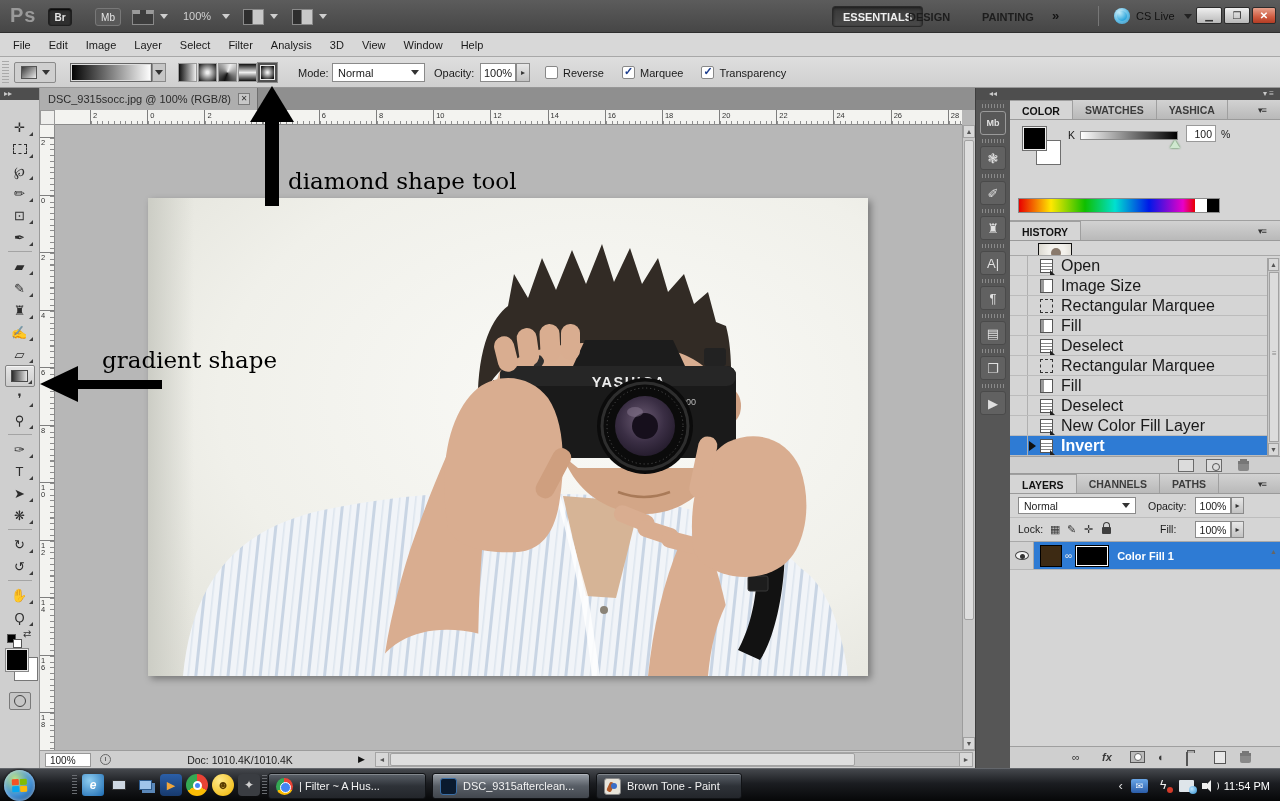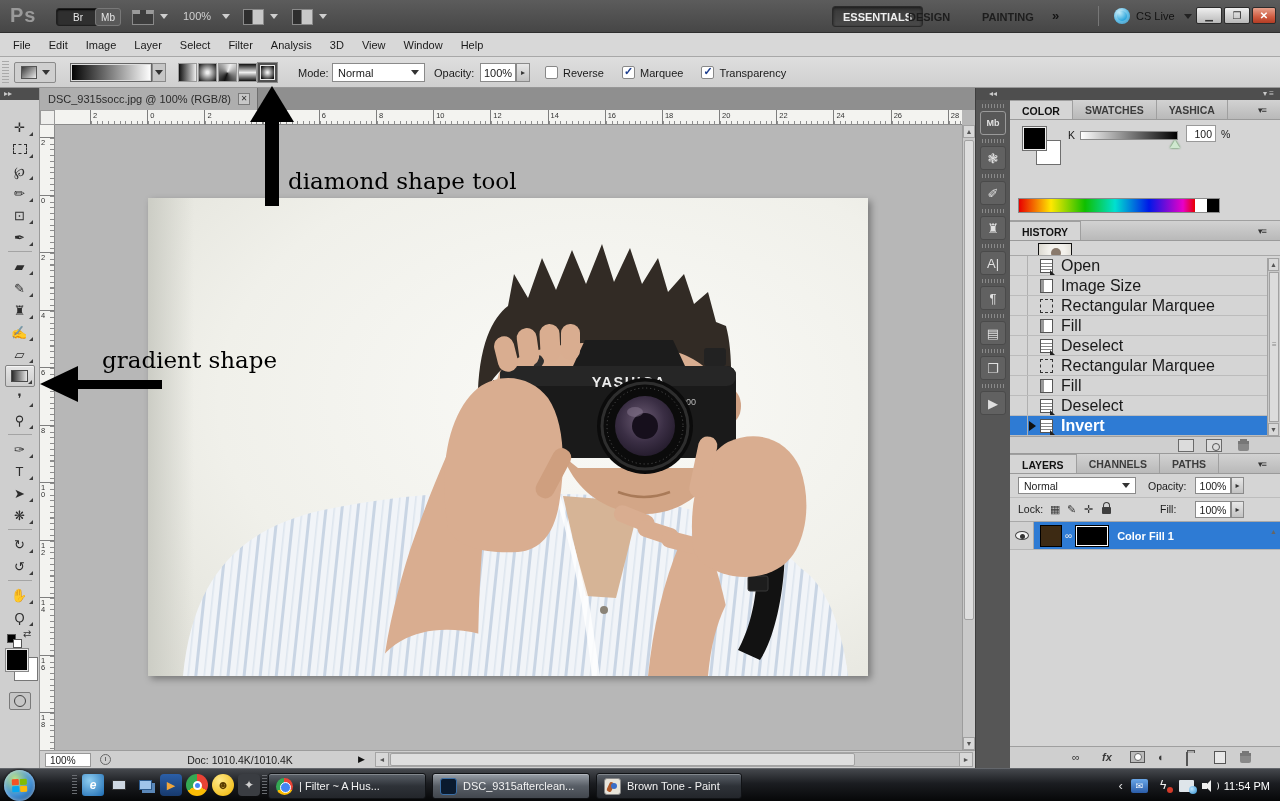--- a/index.html
+++ b/index.html
@@ -6,21 +6,21 @@
   *{box-sizing:border-box;}
   #screen{position:relative;width:1280px;height:801px;overflow:hidden;
     font-family:"Liberation Sans",sans-serif;font-size:11px;color:#1a1a1a;background:#b7b7b7;}
 
   
   #titlebar{position:absolute;left:0;top:0;width:1280px;height:33px;
     background:linear-gradient(#5c5c5c,#464646);border-bottom:1px solid #2e2e2e;}
   .ps-logo{position:absolute;left:10px;top:4px;font-size:20px;font-weight:bold;color:#9a9a9a;letter-spacing:1px;}
   .tb-btn{position:absolute;top:8px;height:18px;border-radius:3px;color:#e6e6e6;font-size:10px;
     display:flex;align-items:center;justify-content:center;}
-  .tb-br{left:56px;width:44px;background:#2f2f2f;border:1px solid #1f1f1f;box-shadow:inset 0 1px 2px #000;}
+  .tb-br{left:48px;width:24px;background:#2f2f2f;border:1px solid #1f1f1f;box-shadow:inset 0 1px 2px #000;font-weight:bold;}
   .tb-mb{left:95px;width:26px;background:#595959;border:1px solid #787878;}
   .film-ico{position:absolute;left:132px;top:10px;width:22px;height:15px;background:#3d3d3d;border:1px solid #8a8a8a;
     border-top:4px dashed #9a9a9a;}
   .caret{width:0;height:0;border-left:4px solid transparent;border-right:4px solid transparent;border-top:5px solid #cfcfcf;display:inline-block;}
   .tb-caret{position:absolute;top:14px;}
   .tb-zoom{position:absolute;left:183px;top:10px;color:#d0d0d0;font-size:11px;}
   .grid-ico{position:absolute;top:9px;width:21px;height:16px;border:1px solid #8a8a8a;background:
      linear-gradient(90deg,#2e2e2e 0 8px,#777 8px 9px,#c8c8c8 9px 100%);}
   .ws{position:absolute;top:6px;height:21px;display:flex;align-items:center;padding:0 10px;
      font-weight:bold;font-size:11px;color:#1d1d1d;border-radius:3px;}
@@ -858,20 +858,25 @@
             <span class="hicon hicon-list"></span>
             <span class="hist-label">Fill</span>
           </div>
 
           <div class="hist-row">
             <span class="hist-well"></span>
             <span class="hicon hicon-doc"></span>
             <span class="hist-label">Deselect</span>
           </div>
 
+          <div class="hist-row">
+            <span class="hist-well"></span>
+            <span class="hicon hicon-doc"></span>
+            <span class="hist-label">New Color Fill Layer</span>
+          </div>
 
           <div class="hist-row selected">
             <span class="hist-well"></span>
             <span class="hicon hicon-doc"></span>
             <span class="hist-label">Invert</span>
           </div>
         </div>
       <div id="hist-footer">
         <div class="hfoot-ico" style="left:168px"></div>
         <div class="hfoot-ico hf-cam" style="left:196px"></div>

